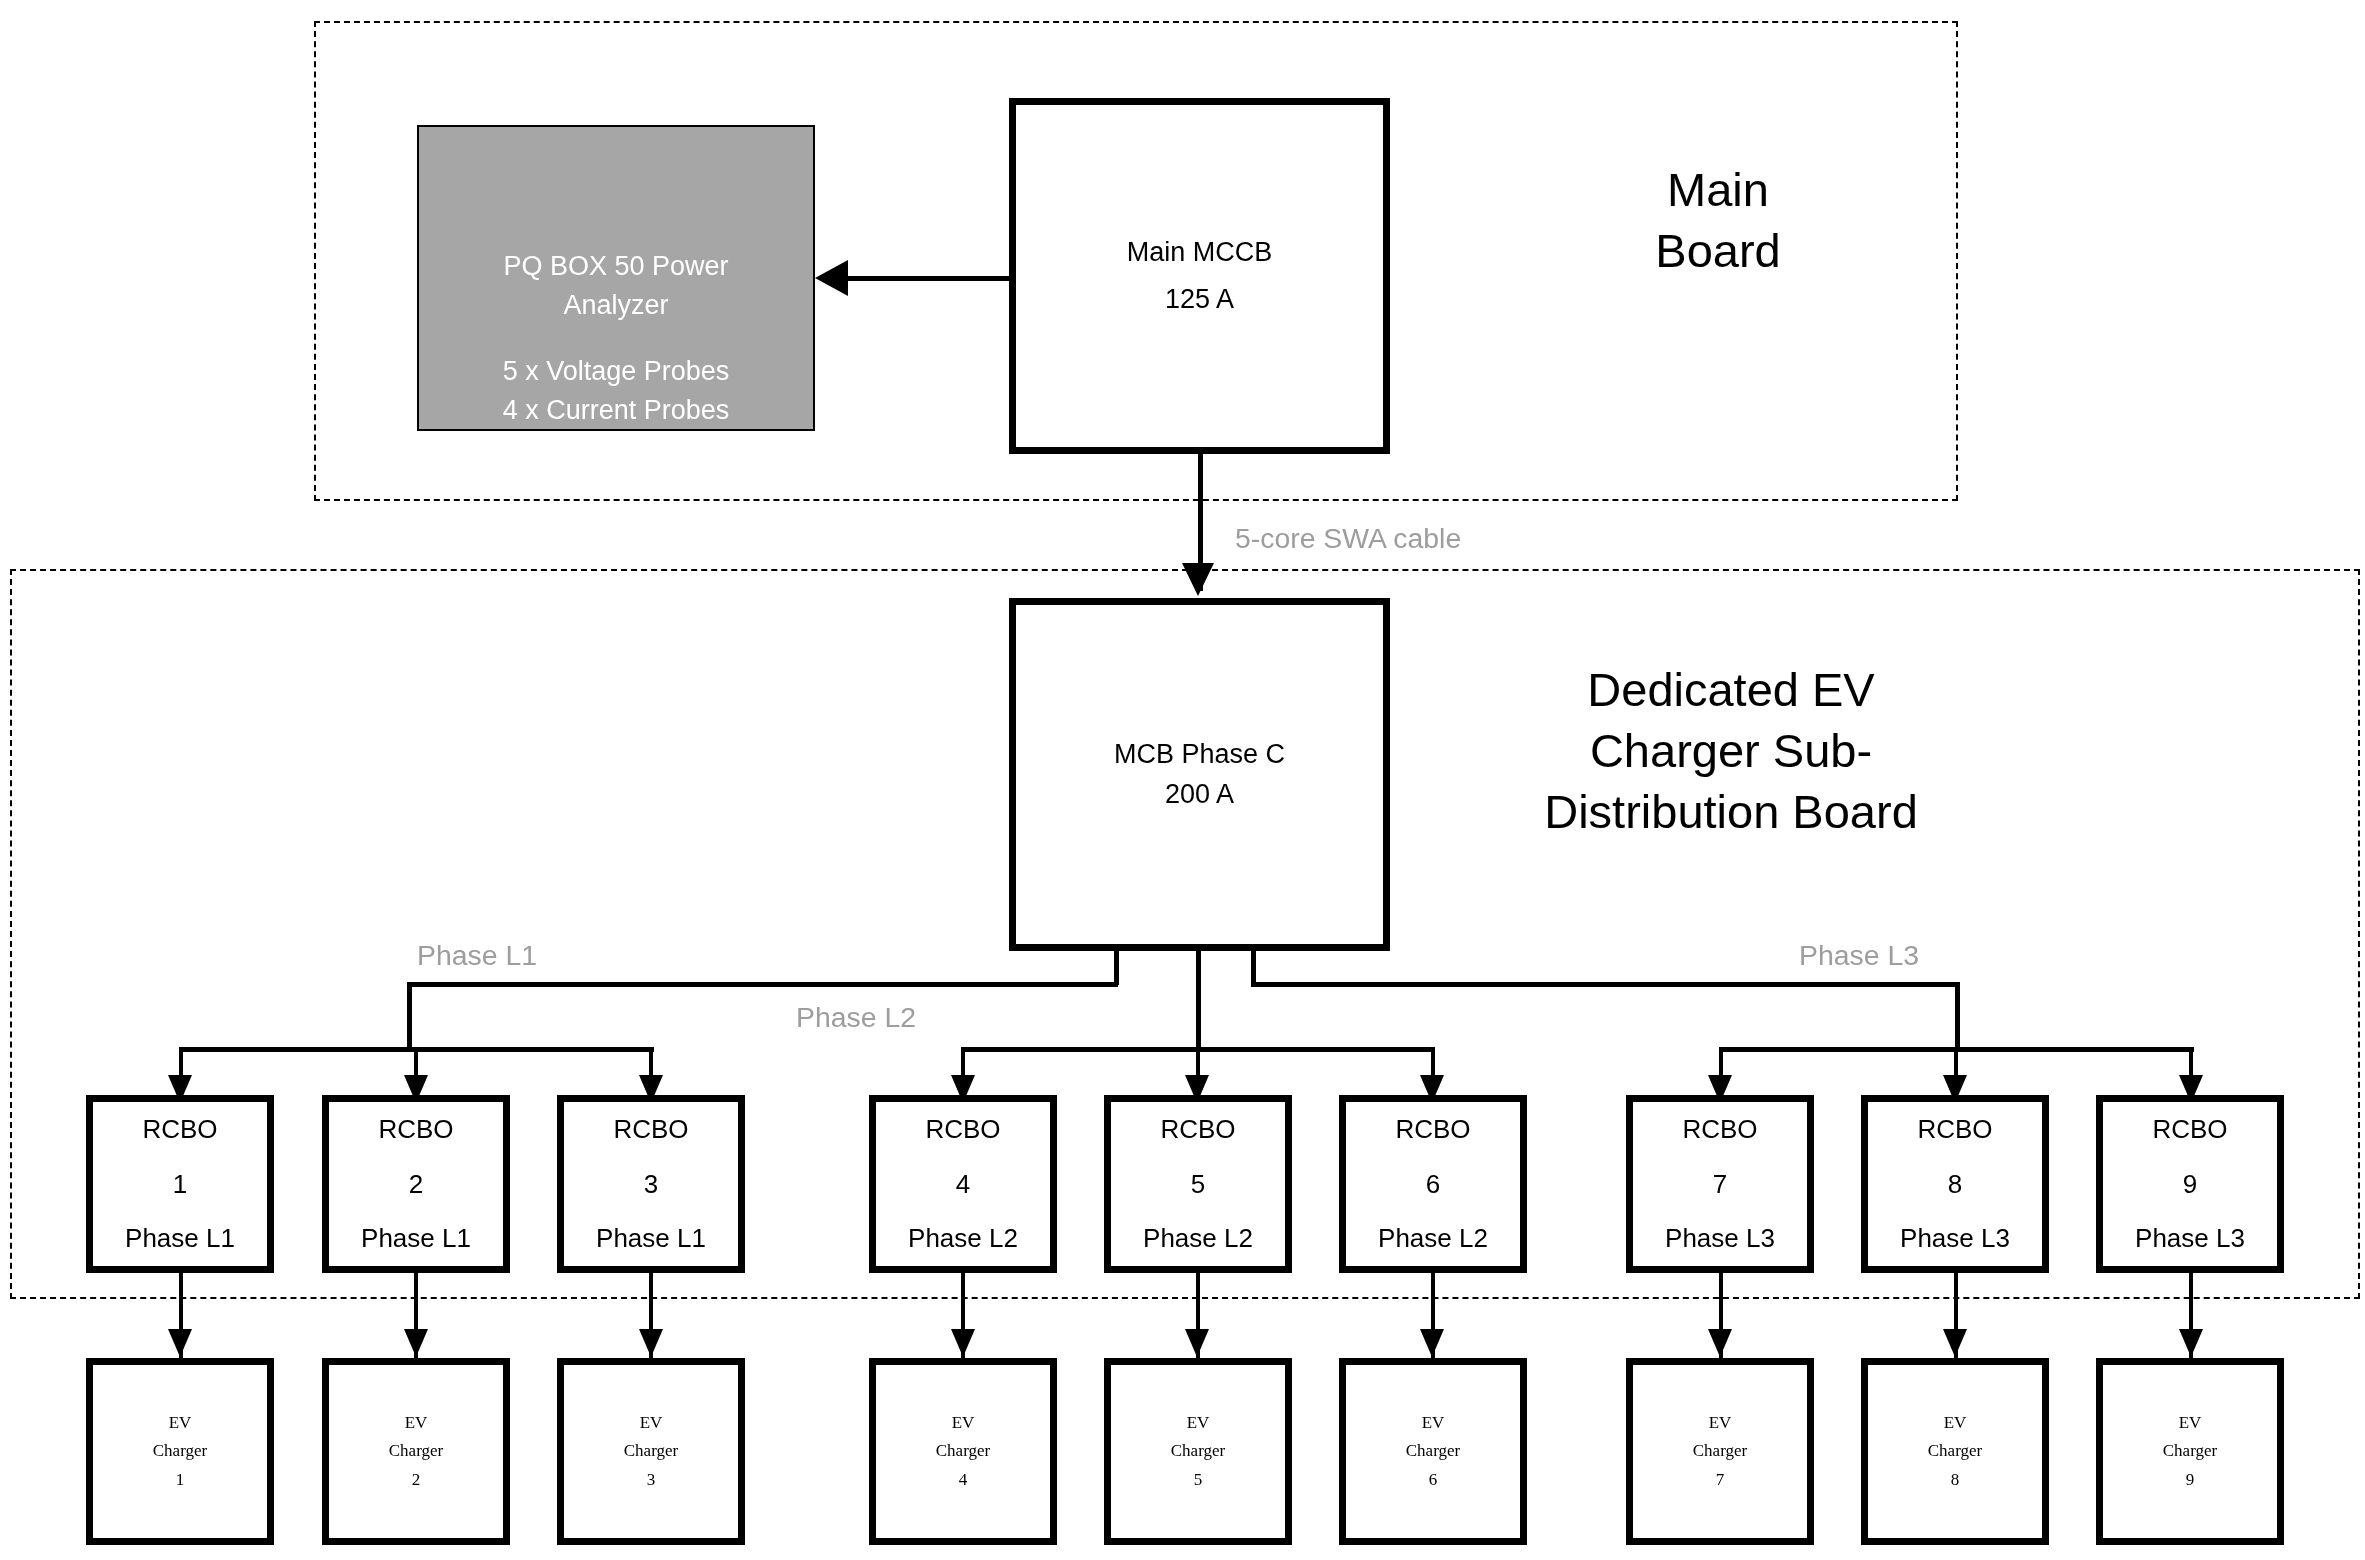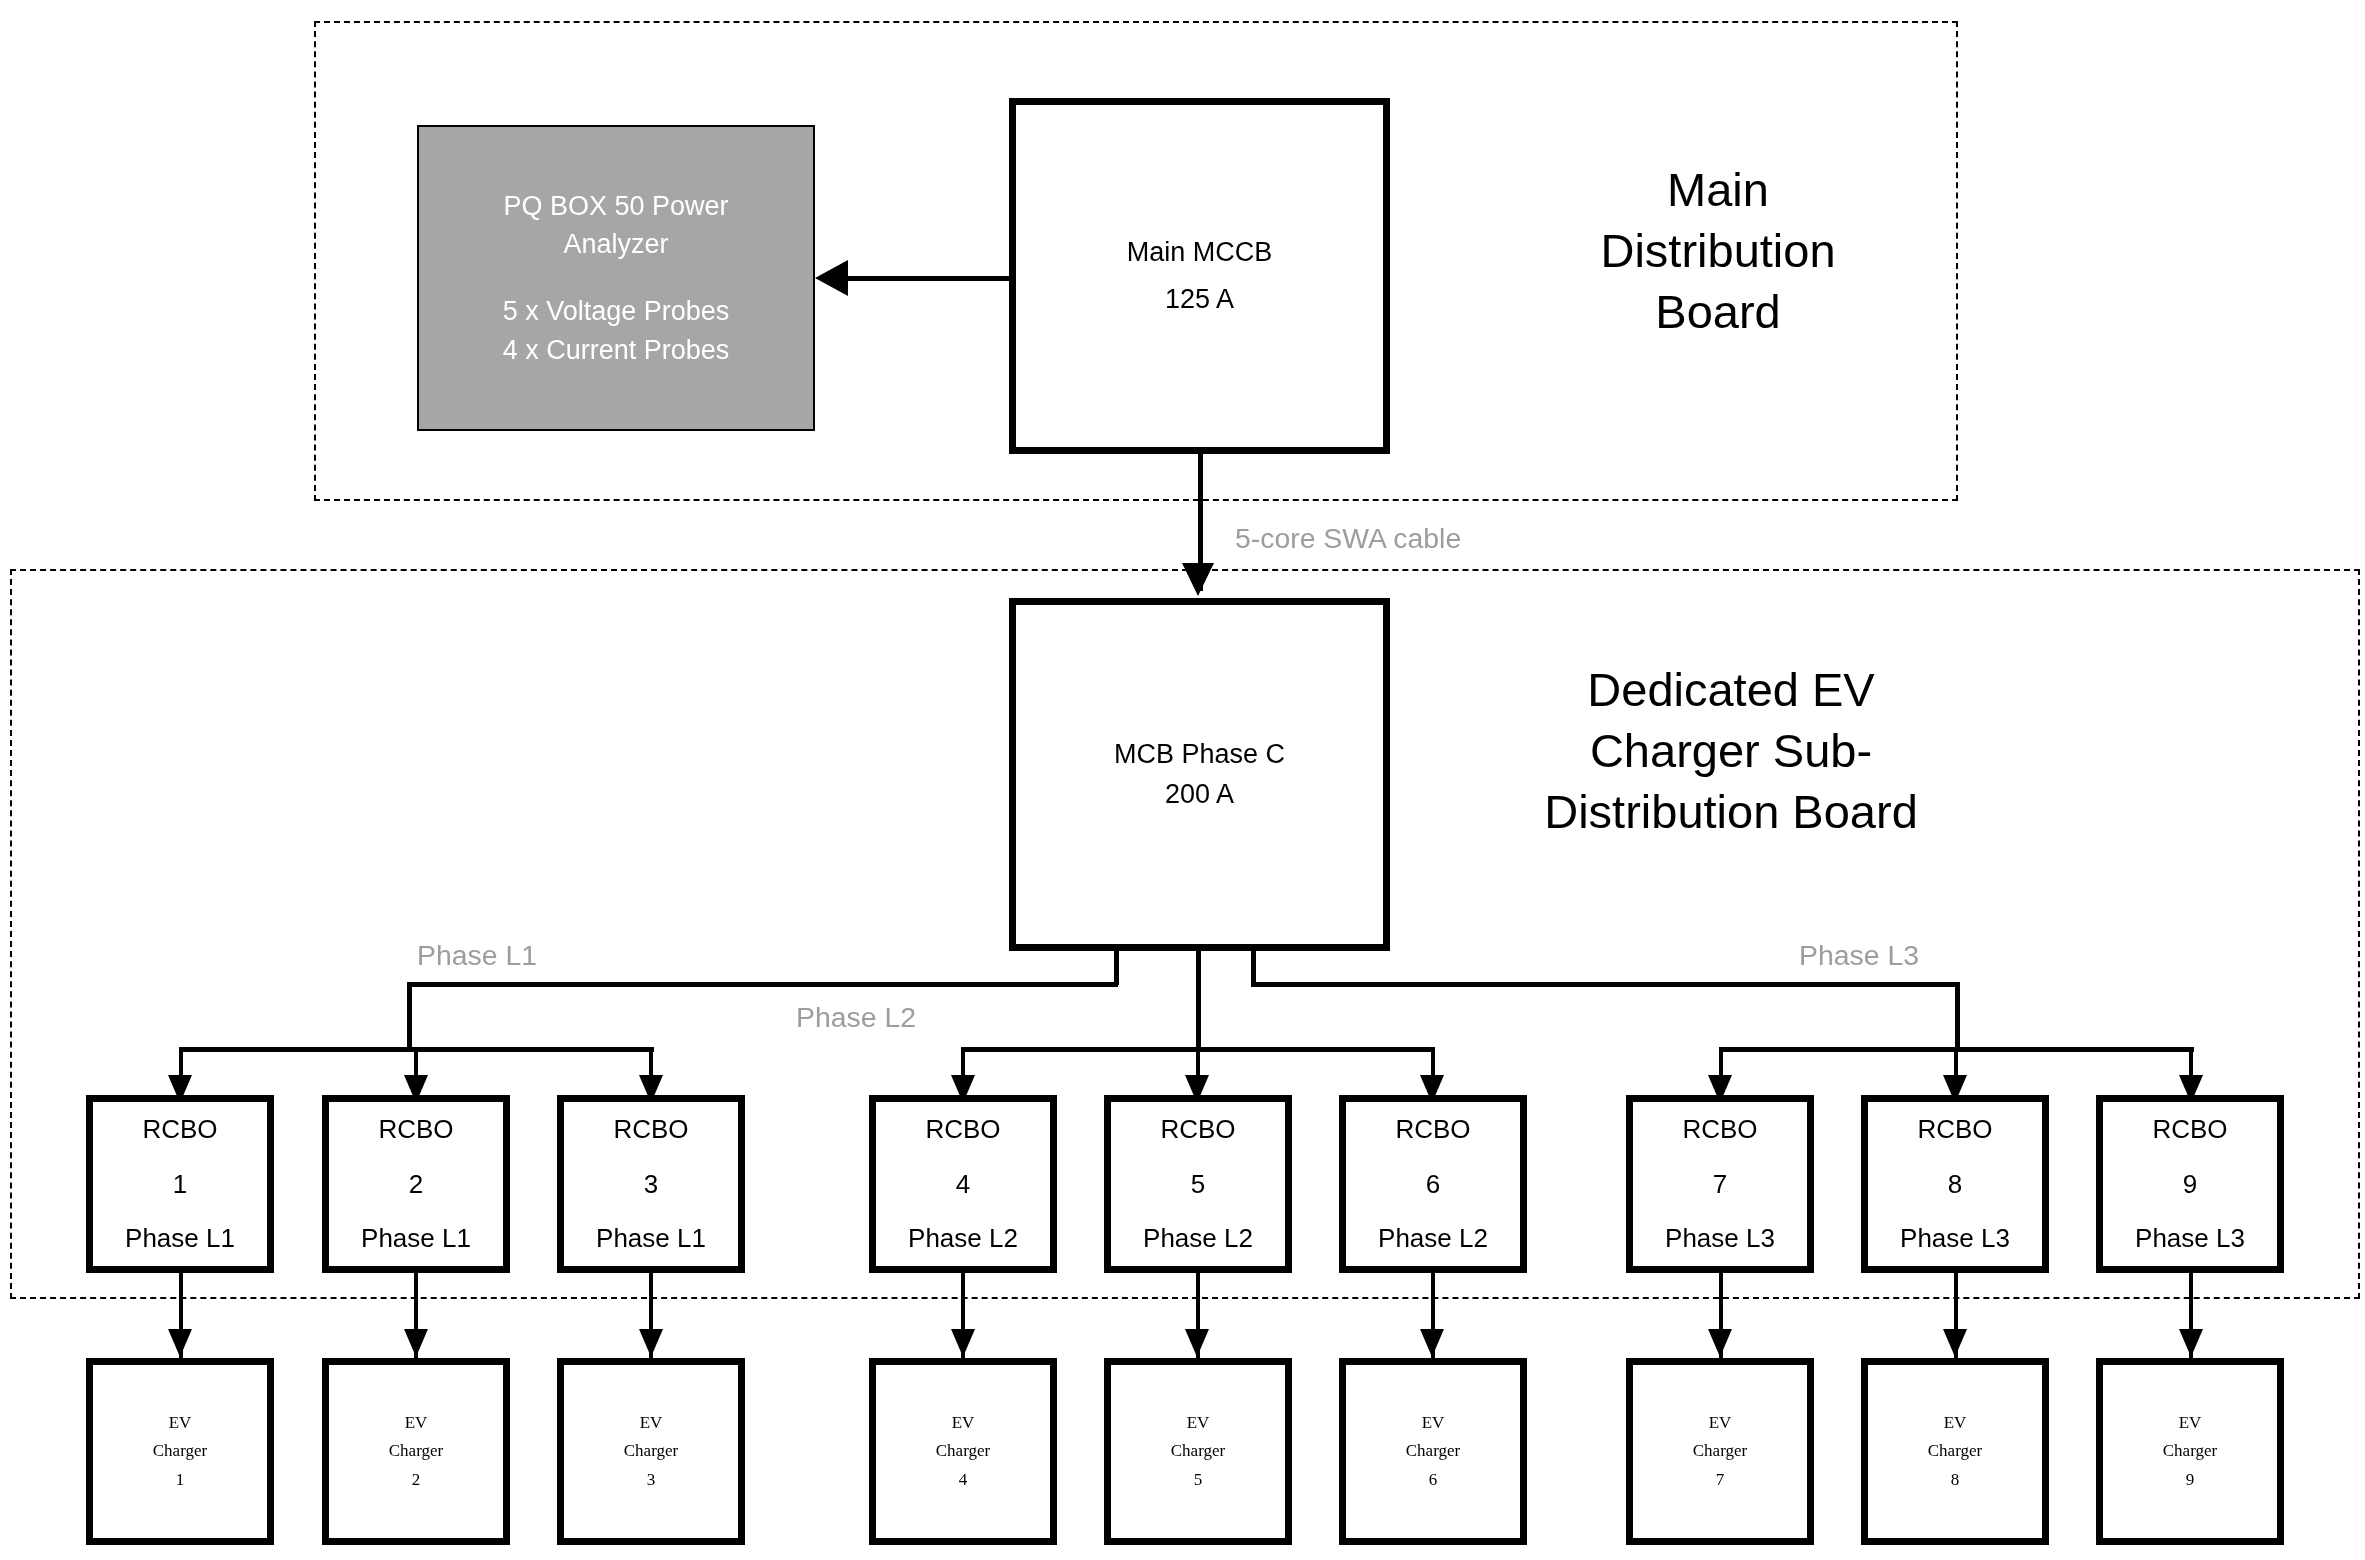--- a/index.html
+++ b/index.html
@@ -20,21 +20,21 @@
   }
   .blk .ln{display:block;white-space:pre;}
 
   .blk.mccb{font-size:27px;line-height:1.46;}
   .blk.mcb{font-size:27px;line-height:1.46;}
   .blk.rcbo{font-size:26px;line-height:2.10;}
   .blk.evc{font-size:17px;line-height:1.65;font-family:Liberation Serif, serif;}
 
   .pqbox{
     position:absolute;box-sizing:border-box;border:2.7px solid #000;background:#a6a6a6;
-    display:flex;flex-direction:column;align-items:center;justify-content:center;
+    display:flex;flex-direction:column;align-items:center;justify-content:flex-end;
     color:#fff;text-align:center;font-size:27px;line-height:1.42;
   }
   .pqbox .gap{display:block;height:28.4px;}
 
   .lbl{
     position:absolute;color:#9d9d9d;font-size:28.4px;white-space:nowrap;
   }
 
   .ln-v{position:absolute;background:#000;width:3.8px;}
   .ln-h{position:absolute;background:#000;height:3.8px;}
@@ -49,21 +49,20 @@
 <body>
 
 <div id="stage">
 
   <div class="board" style="left:314px;top:21px;width:1644px;height:480px;"></div>
 
   <div class="board" style="left:9.8px;top:569px;width:2350px;height:730px;"></div>
 
   <div class="board-title" style="left:1521px;top:159px;width:394px;">
     <div>Main</div>
-    <div>Distribution</div>
     <div>Board</div>
   </div>
 
   <div class="board-title" style="left:1441px;top:659px;width:580px;">
     <div>Dedicated EV</div>
     <div>Charger Sub-</div>
     <div>Distribution Board</div>
   </div>
 
   <div class="pqbox" style="left:417px;top:125px;width:398px;height:306px;">

